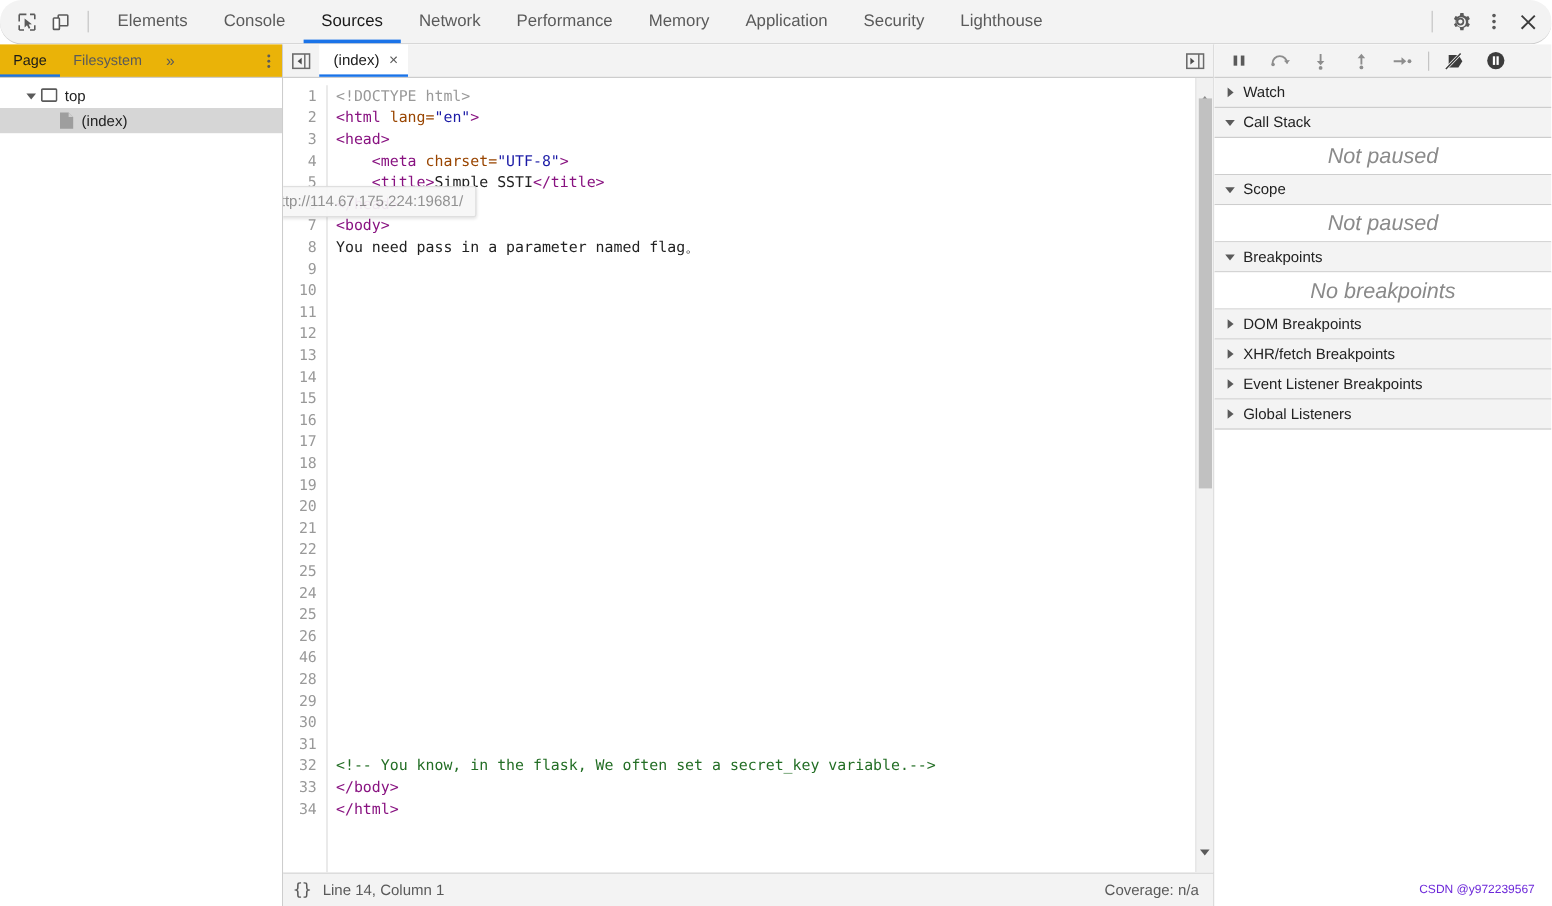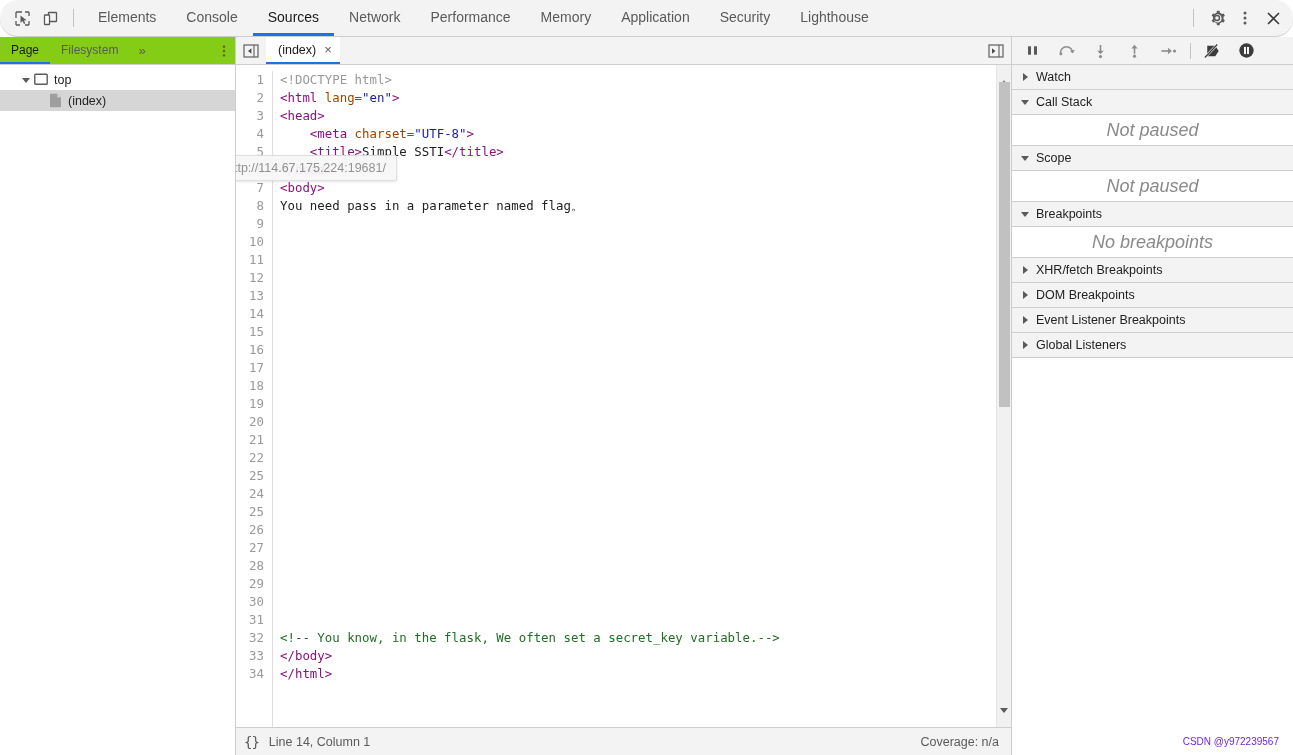--- a/index.html
+++ b/index.html
@@ -94,21 +94,21 @@
     min-width: 236px;
     display: flex;
     flex-direction: column;
     border-right: 1px solid #cdcdcd;
     background: #fff;
     box-sizing: border-box;
   }
   .nav-tabbar {
     height: 28px;
     min-height: 28px;
-    background: #84cc16;
+    background: #eab308;
     border-bottom: 1px solid #cdcdcd;
     display: flex;
     align-items: stretch;
     box-sizing: border-box;
   }
   .nav-tab {
     display: flex;
     align-items: center;
     padding: 0 11px;
     font-size: 12px;
@@ -591,21 +591,21 @@
               <div>17</div>
               <div>18</div>
               <div>19</div>
               <div>20</div>
               <div>21</div>
               <div>22</div>
               <div>25</div>
               <div>24</div>
               <div>25</div>
               <div>26</div>
-              <div>27</div>
+              <div>46</div>
               <div>28</div>
               <div>29</div>
               <div>30</div>
               <div>31</div>
               <div>32</div>
               <div>33</div>
               <div>34</div>
             </div>
           <div class="code-lines"><div><span class="doct">&lt;!DOCTYPE html&gt;</span></div><div><span class="tag">&lt;html </span><span class="attr">lang=</span><span class="val">"en"</span><span class="tag">&gt;</span></div><div><span class="tag">&lt;head&gt;</span></div><div><span class="tag">    &lt;meta </span><span class="attr">charset=</span><span class="val">"UTF-8"</span><span class="tag">&gt;</span></div><div><span class="tag">    &lt;title&gt;</span><span class="txt">Simple SSTI</span><span class="tag">&lt;/title&gt;</span></div><div><span class="tag">&lt;/head&gt;</span></div><div><span class="tag">&lt;body&gt;</span></div><div><span class="txt">You need pass in a parameter named flag。</span></div><div>&nbsp;</div><div>&nbsp;</div><div>&nbsp;</div><div>&nbsp;</div><div>&nbsp;</div><div>&nbsp;</div><div>&nbsp;</div><div>&nbsp;</div><div>&nbsp;</div><div>&nbsp;</div><div>&nbsp;</div><div>&nbsp;</div><div>&nbsp;</div><div>&nbsp;</div><div>&nbsp;</div><div>&nbsp;</div><div>&nbsp;</div><div>&nbsp;</div><div>&nbsp;</div><div>&nbsp;</div><div>&nbsp;</div><div>&nbsp;</div><div>&nbsp;</div><div><span class="cmt">&lt;!-- You know, in the flask, We often set a secret_key variable.--&gt;</span></div><div><span class="tag">&lt;/body&gt;</span></div><div><span class="tag">&lt;/html&gt;</span></div></div>
         </div>
@@ -704,26 +704,26 @@
         <div class="dbg-empty">Not paused</div>
 
         <div class="dbg-header">
           <div class="caret open"></div>
           <span>Breakpoints</span>
         </div>
         <div class="dbg-empty">No breakpoints</div>
 
         <div class="dbg-header">
           <div class="caret closed"></div>
-          <span>XHR/fetch Breakpoints</span>
+          <span>DOM Breakpoints</span>
         </div>
 
         <div class="dbg-header">
           <div class="caret closed"></div>
-          <span>DOM Breakpoints</span>
+          <span>XHR/fetch Breakpoints</span>
         </div>
 
         <div class="dbg-header">
           <div class="caret closed"></div>
           <span>Event Listener Breakpoints</span>
         </div>
 
         <div class="dbg-header">
           <div class="caret closed"></div>
           <span>Global Listeners</span>

